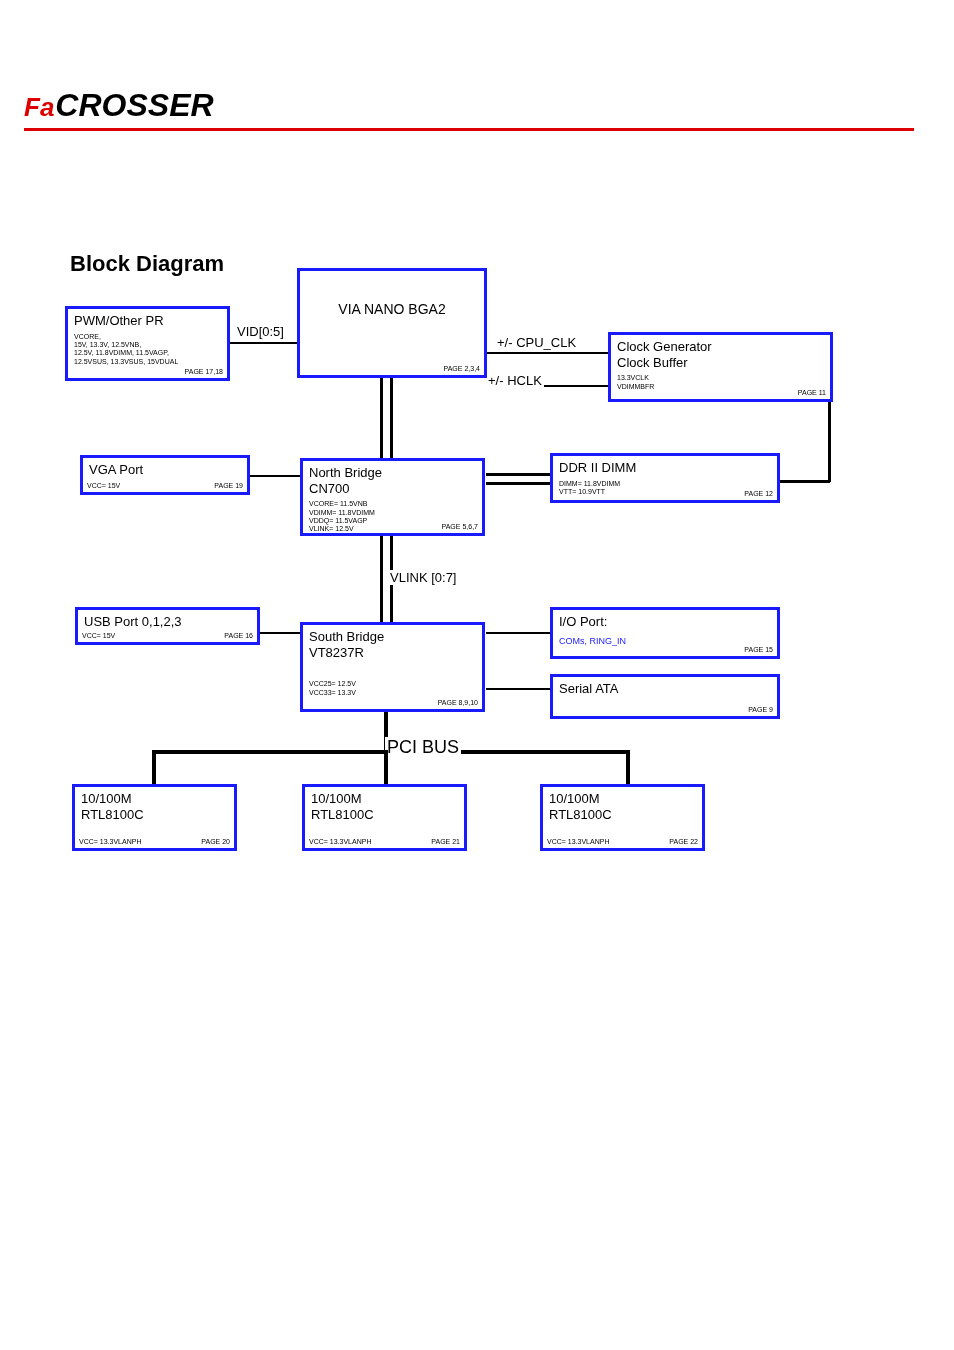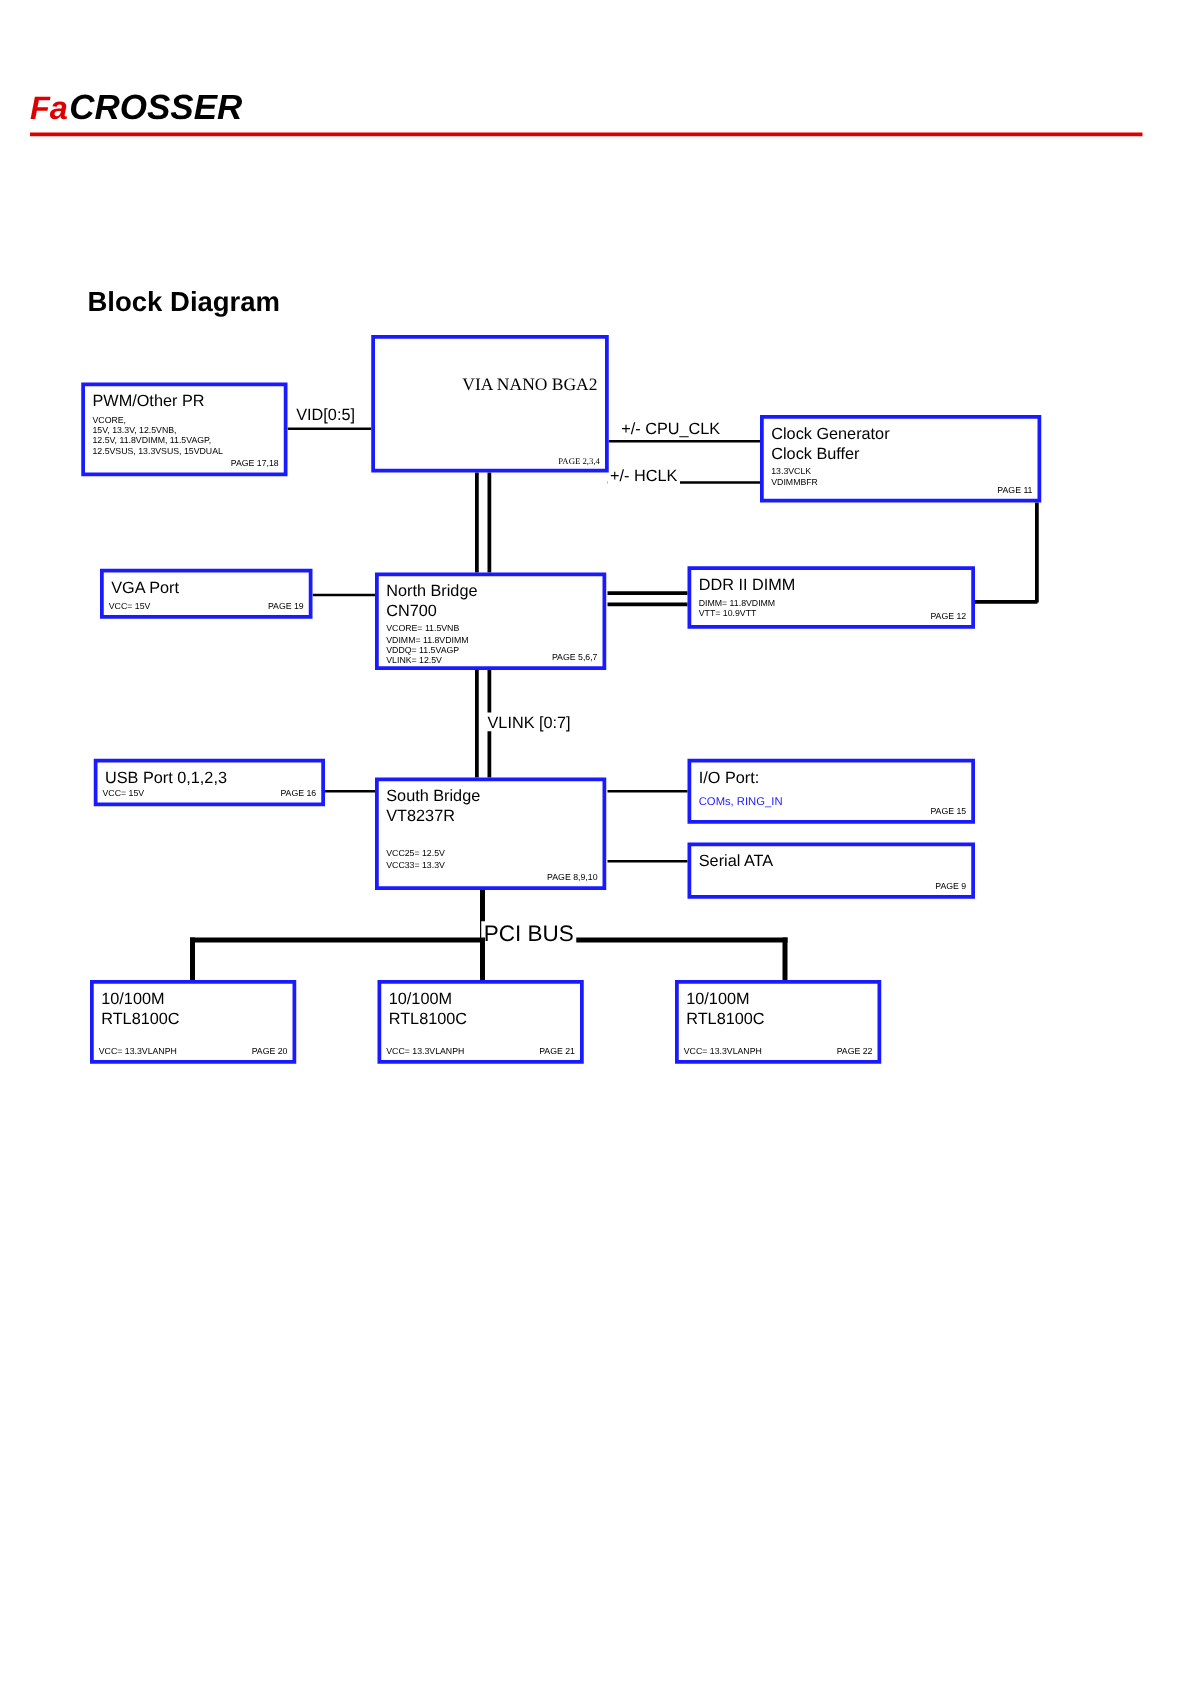--- a/index.html
+++ b/index.html
@@ -20,24 +20,25 @@
     align-items: baseline;
     font-weight: bold;
   }
   .logo-mark {
     font-size: 26px;
     font-style: italic;
     color: #d00;
     margin-right: 1px;
   }
   .logo-text {
-    font-size: 28px;
+    font-size: 32px;
     color: #000;
     letter-spacing: 0px;
     font-style: italic;
+    margin-top: 17px;
   }
   .rule {
     height: 3px;
     background: #d00;
     margin-top: 4px;
   }
   .title {
     font-size: 22px;
     margin: 120px 0 0 70px;
     font-weight: bold;
@@ -143,21 +144,21 @@
 
   <div class="block" style="left:5px; top:46px; width:165px; height:75px;">
     <div class="title-line">PWM/Other PR</div>
     <div class="sub" style="white-space:pre-line;">VCORE,
 15V, 13.3V, 12.5VNB,
 12.5V, 11.8VDIMM, 11.5VAGP,
 12.5VSUS, 13.3VSUS, 15VDUAL</div>
     <div class="page">PAGE 17,18</div>
   </div>
 
-  <div class="block" style="left:237px; top:8px; width:190px; height:110px; text-align:right; padding-top:30px;font-family:Liberation Serif, serif;">
+  <div class="block" style="left:237px; top:8px; width:190px; height:110px; text-align:center; padding-top:30px;">
     <div class="title-line" style="font-size:14px;">VIA NANO BGA2</div>
     <div class="page">PAGE 2,3,4</div>
   </div>
 
   <div class="block" style="left:20px; top:195px; width:170px; height:40px;">
     <div class="title-line">VGA Port</div>
     <div class="sub" style="position:absolute; bottom:2px; left:4px;">VCC= 15V</div>
     <div class="page">PAGE 19</div>
   </div>
 

